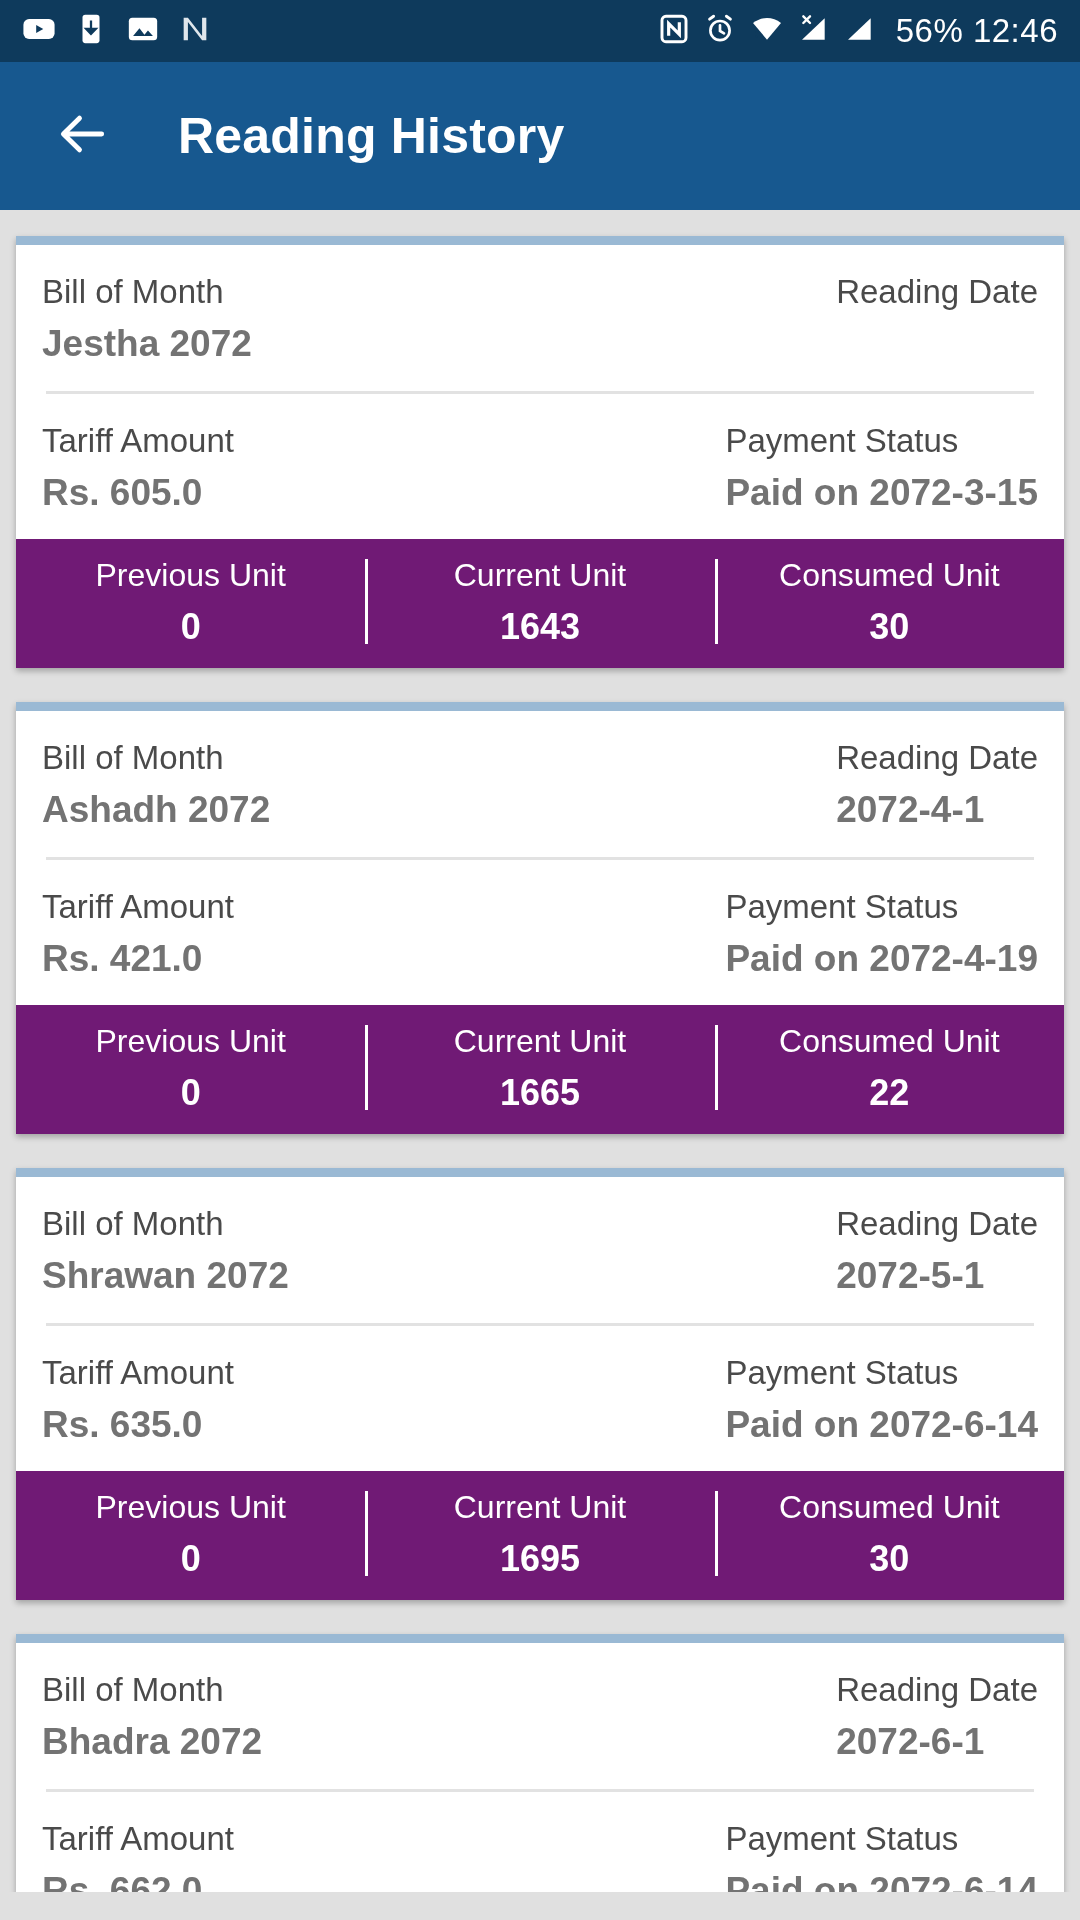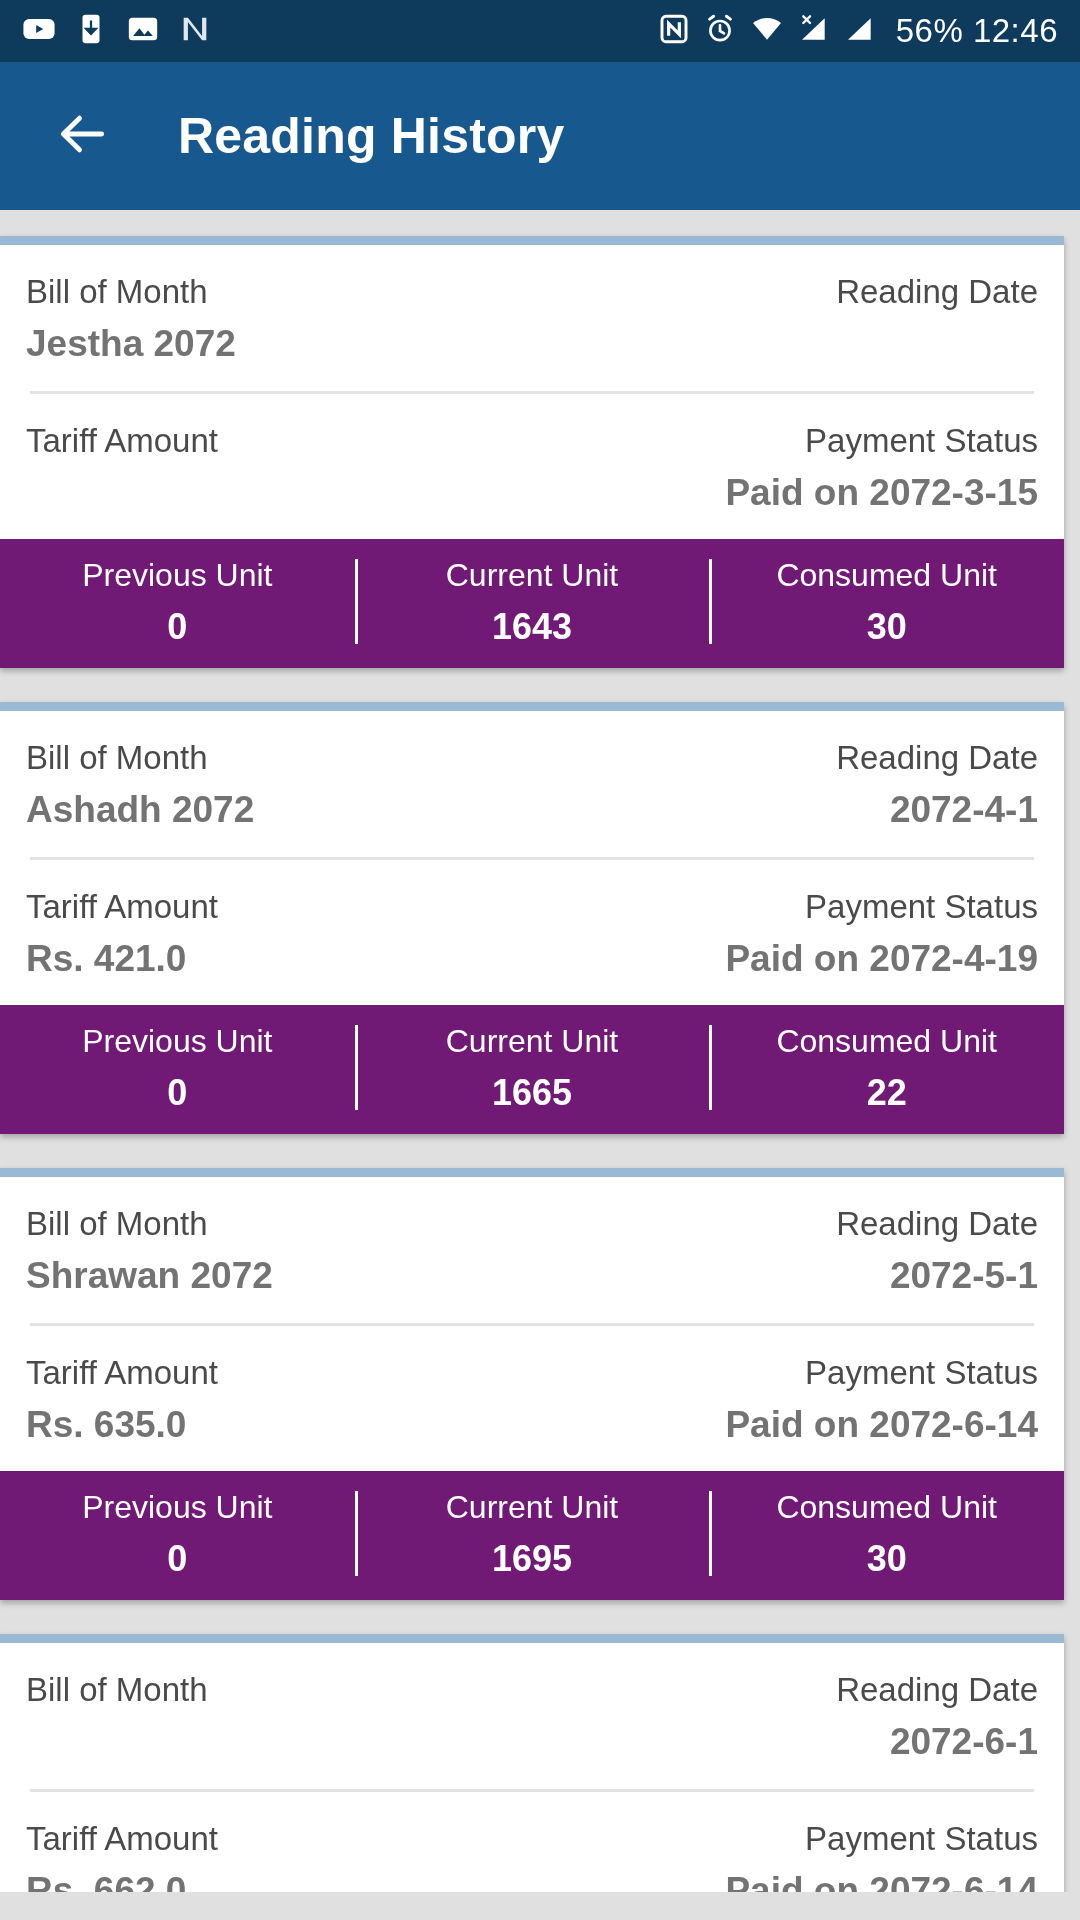--- a/index.html
+++ b/index.html
@@ -41,21 +41,21 @@
   .app-title{
     color:#ffffff;
     font-size:50px;
     font-weight:700;
     margin-left:58px;
     letter-spacing:0.2px;
   }
 
   
   .list{
-    padding:26px 16px 0 0;
+    padding:26px 16px 0 16px;
     height:calc(1920px - 62px - 176px);
     overflow:hidden;
   }
 
   .card{
     background:#ffffff;
     margin-bottom:34px;
     box-shadow:0 3px 6px rgba(0,0,0,0.28);
     overflow:hidden;
   }
@@ -66,21 +66,21 @@
   }
   .card-body{ padding:0 26px; }
 
   .row{
     display:flex;
     justify-content:space-between;
     align-items:flex-start;
     padding:26px 0 24px 0;
   }
   .cell{ display:flex; flex-direction:column; }
-  .cell.right{ align-items:flex-end; text-align:right; }
+  .cell.right{ align-items:flex-start; text-align:right; }
   .cell-label{
     font-size:33px;
     color:#4a4a4a;
     font-weight:400;
     line-height:1.25;
   }
   .cell-value{
     font-size:37px;
     color:#737373;
     font-weight:700;
@@ -224,20 +224,21 @@
           <span class="cell-value">Jestha 2072</span>
         </div>
         <div class="cell right">
           <span class="cell-label">Reading Date</span>
         </div>
       </div>
       <div class="divider"></div>
       <div class="row">
         <div class="cell">
           <span class="cell-label">Tariff Amount</span>
+          <span class="cell-value">Rs. 605.0</span>
         </div>
         <div class="cell right">
           <span class="cell-label">Payment Status</span>
           <span class="cell-value">Paid on 2072-3-15</span>
         </div>
       </div>
     </div>
     <div class="units-bar">
       <div class="unit-cell">
         <span class="unit-label">Previous Unit</span>
@@ -335,20 +336,21 @@
       </div>
     </div>
   </div>
 
   <div class="card">
     <div class="card-accent"></div>
     <div class="card-body">
       <div class="row">
         <div class="cell">
           <span class="cell-label">Bill of Month</span>
+          <span class="cell-value">Bhadra 2072</span>
         </div>
         <div class="cell right">
           <span class="cell-label">Reading Date</span>
           <span class="cell-value">2072-6-1</span>
         </div>
       </div>
       <div class="divider"></div>
       <div class="row">
         <div class="cell">
           <span class="cell-label">Tariff Amount</span>

